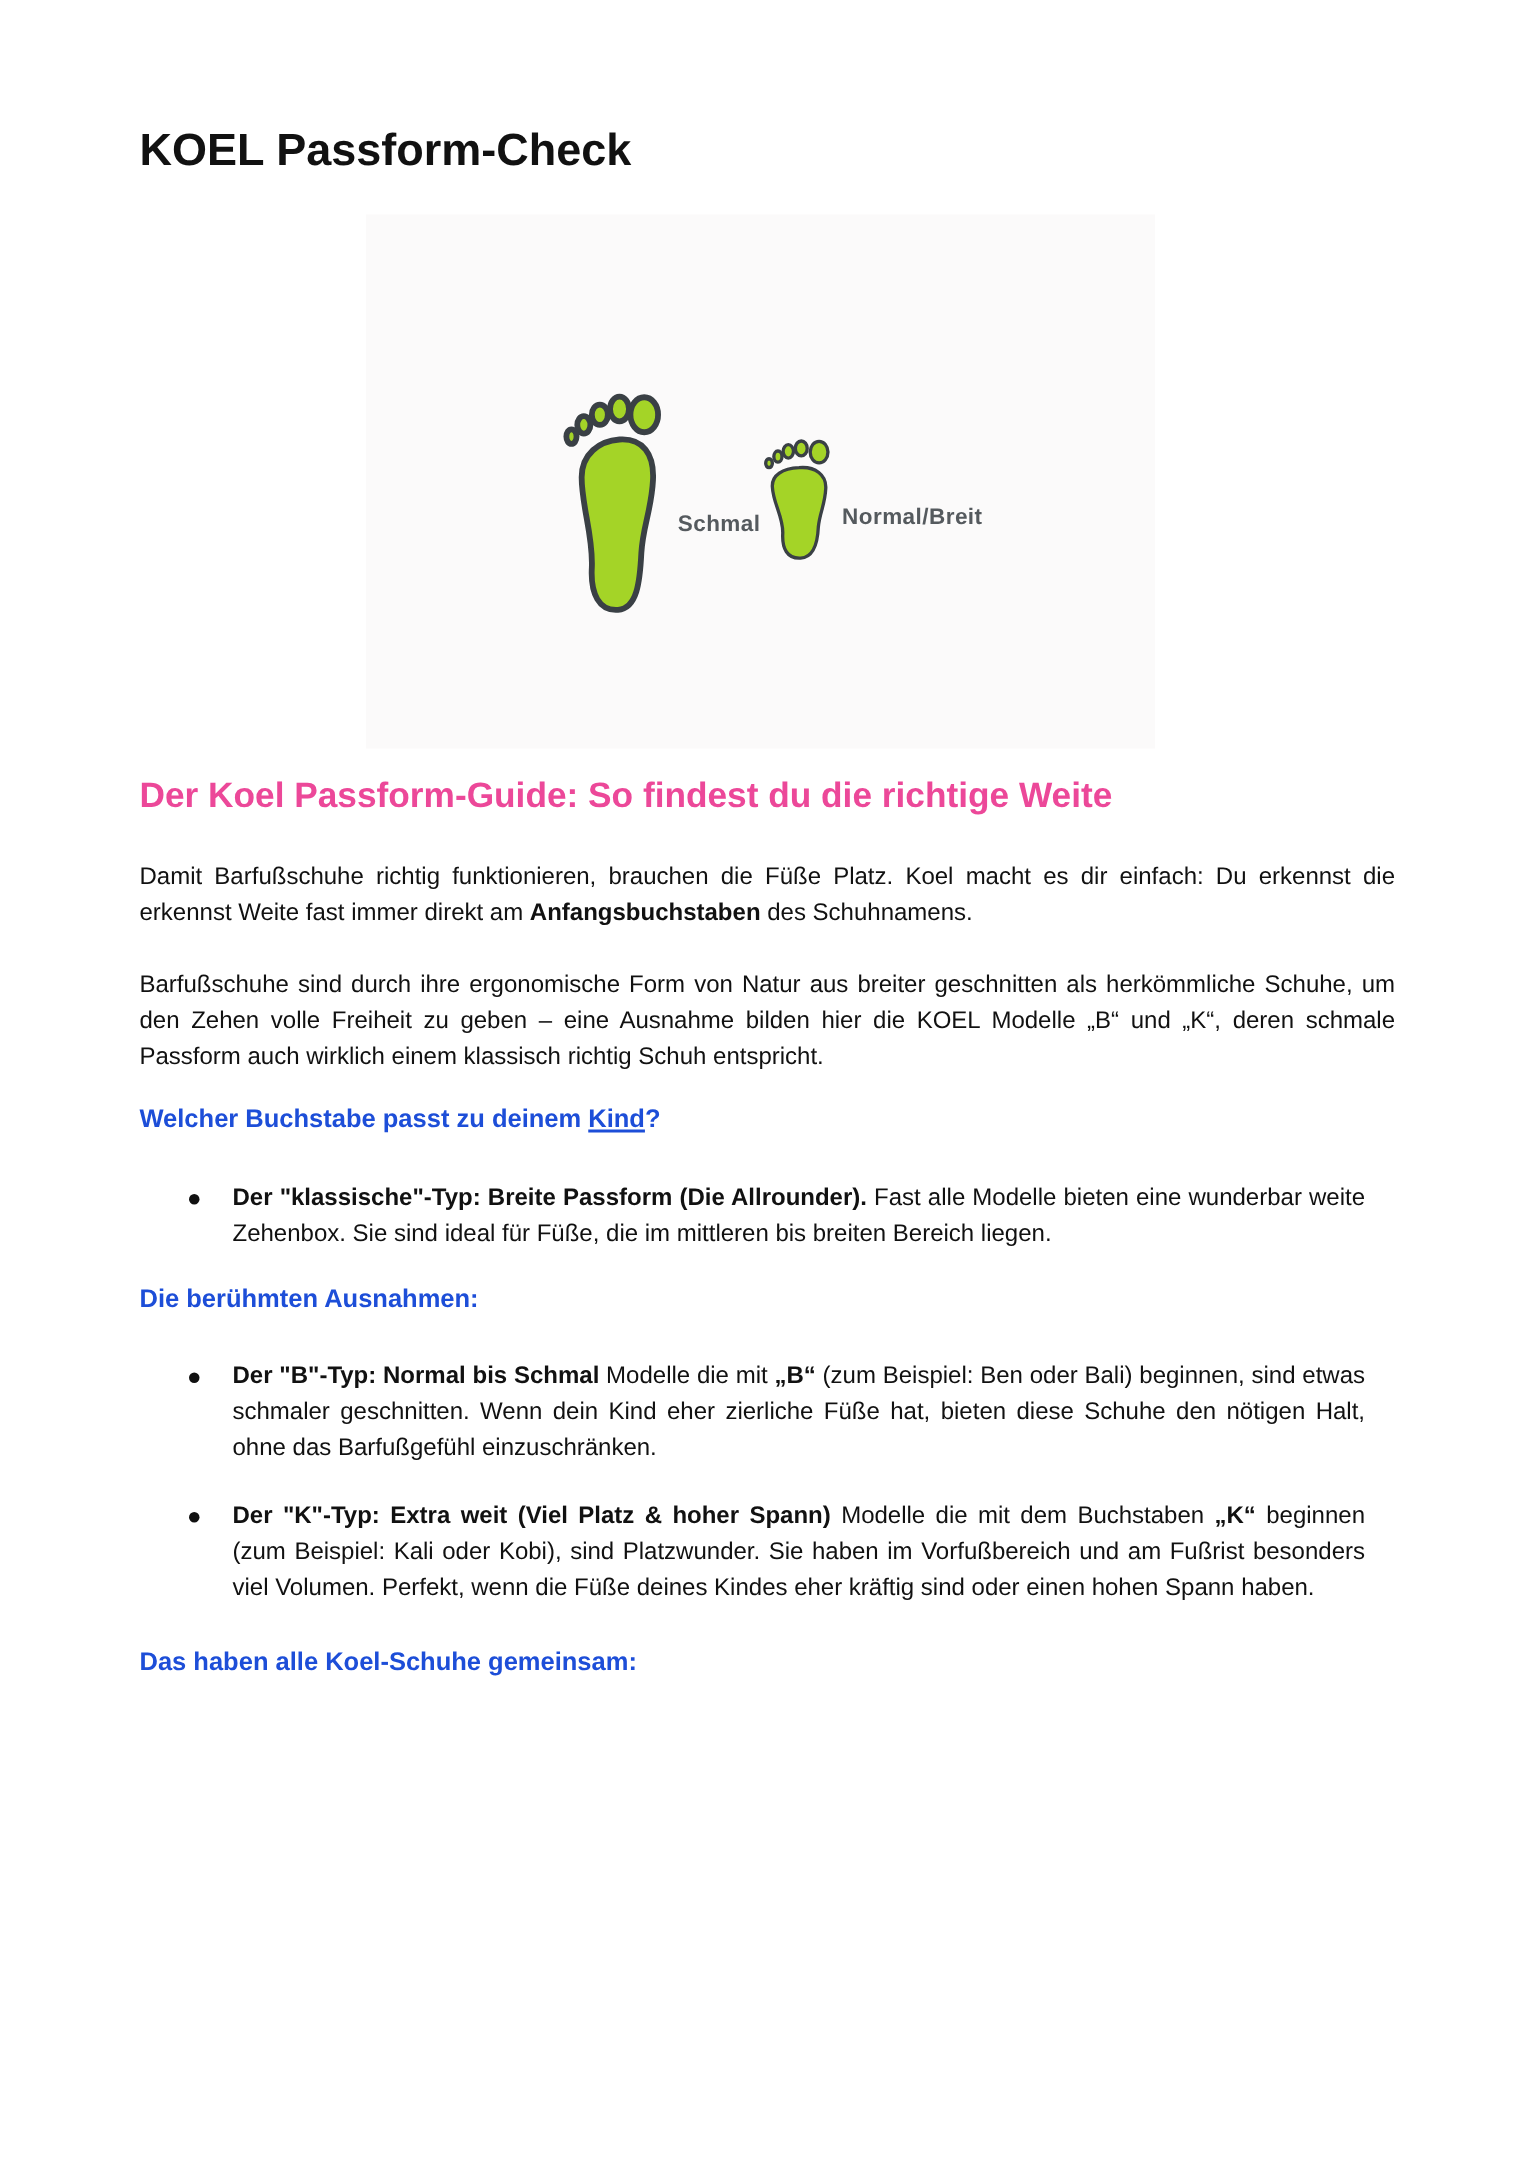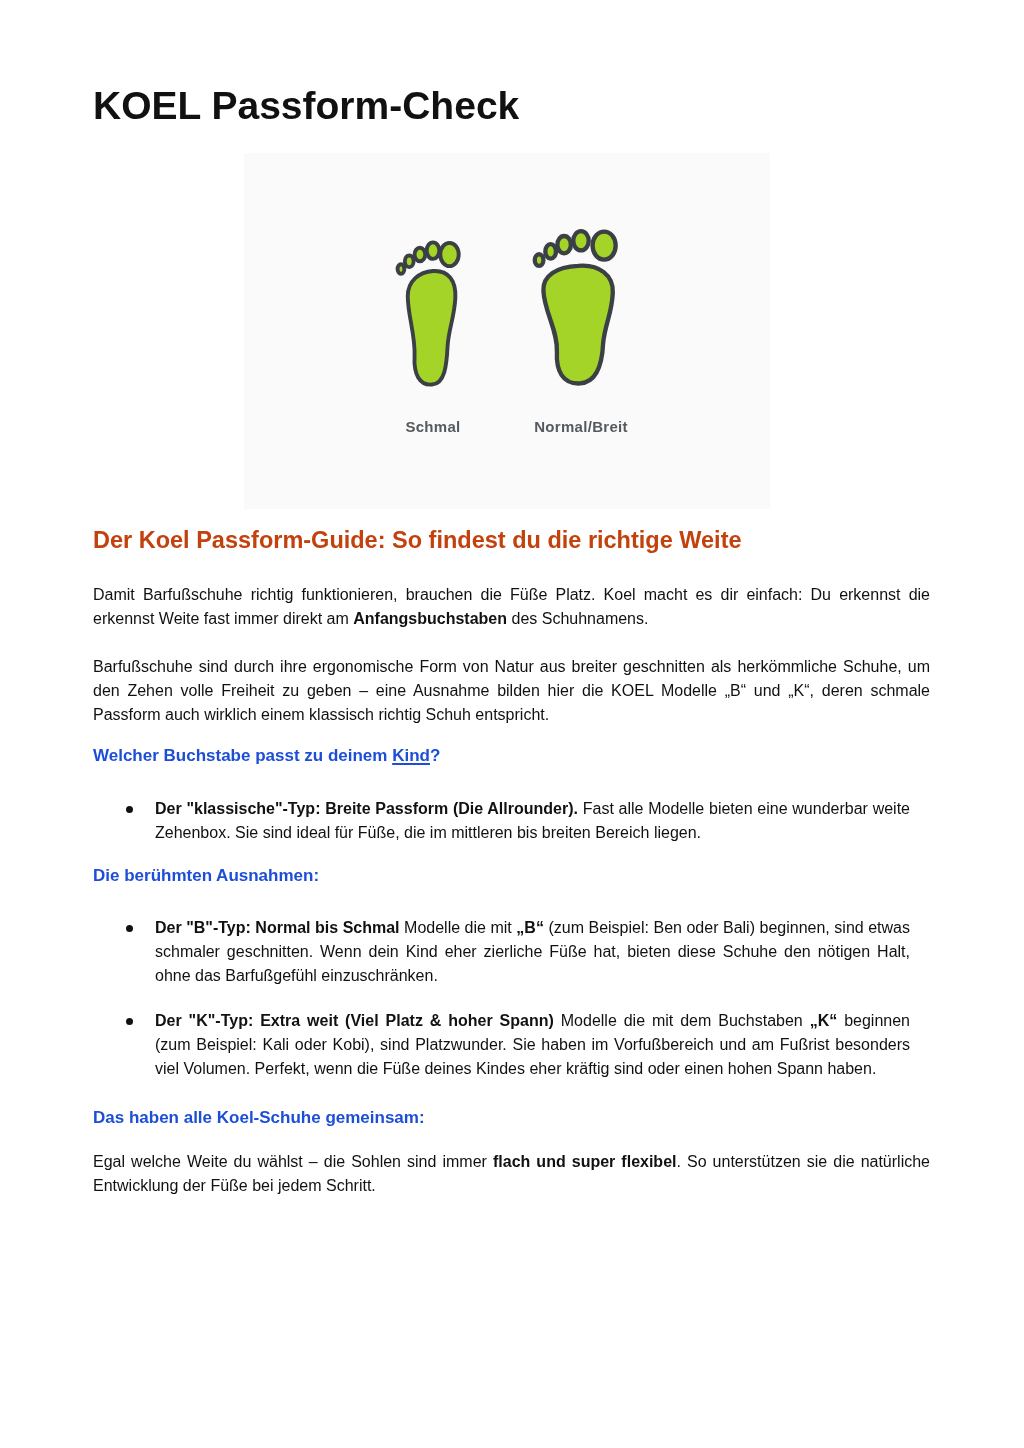--- a/index.html
+++ b/index.html
@@ -6,21 +6,21 @@
     margin: 0;
     padding: 0;
     background: #ffffff;
     color: #000000;
     font-family: "Liberation Sans", sans-serif;
   }
   body { width: 1024px; min-height: 1448px; }
   .page { padding: 84px 94px 60px 93px; box-sizing: border-box; }
 
   h1 {
-    font-size: 39px;
+    font-size: 30px;
     line-height: 1.15;
     margin: 0 0 24px 0;
     font-weight: bold;
     color: #111111;
   }
 
   
   .width-figure {
     width: 526px;
     height: 356px;
@@ -28,41 +28,41 @@
     background: #fbfafa;
     display: flex;
     justify-content: center;
     align-items: flex-end;
     box-sizing: border-box;
     padding-bottom: 74px;
   }
   .foot-col {
     width: 148px;
     display: flex;
-    flex-direction: column;
+    flex-direction: row;
     align-items: center;
     justify-content: flex-end;
   }
   .foot-col svg { display: block; }
   .foot-label {
     margin-top: 15px;
     font-size: 15px;
     font-weight: 600;
     letter-spacing: 0.3px;
     color: #555a5e;
     white-space: nowrap;
   }
 
   
   h2 {
     font-size: 23.5px;
     line-height: 27px;
     margin: 18px 0 0 0;
     font-weight: bold;
-    color: #c2410c;
+    color: #ec4899;
   }
   p {
     font-size: 16px;
     line-height: 24px;
     text-align: justify;
     margin: 0;
     color: #111111;
   }
   .p-intro     { margin-top: 29px; }
   .p-ergonomic { margin-top: 24px; }
@@ -160,15 +160,14 @@
 
   <h3 class="h3-exceptions">Die berühmten Ausnahmen:</h3>
 
   <ul class="ul-exceptions">
     <li><strong>Der "B"-Typ: Normal bis Schmal</strong><span> Modelle die mit </span><strong>„B“</strong><span> (zum Beispiel: Ben oder Bali) beginnen, sind etwas schmaler geschnitten. Wenn dein Kind eher zierliche Füße hat, bieten diese Schuhe den nötigen Halt, ohne das Barfußgefühl einzuschränken.</span></li>
     <li><strong>Der "K"-Typ: Extra weit (Viel Platz &amp; hoher Spann)</strong><span> Modelle die mit dem Buchstaben </span><strong>„K“</strong><span> beginnen (zum Beispiel: Kali oder Kobi), sind Platzwunder. Sie haben im Vorfußbereich und am Fußrist besonders viel Volumen. Perfekt, wenn die Füße deines Kindes eher kräftig sind oder einen hohen Spann haben.</span></li>
   </ul>
 
   <h3 class="h3-common">Das haben alle Koel-Schuhe gemeinsam:</h3>
 
-  <p class="p-outro"><span>Egal welche Weite du wählst – die Sohlen sind immer </span><strong>flach und super flexibel</strong><span>. So unterstützen sie die natürliche Entwicklung der Füße bei jedem Schritt.</span></p>
 
 </div>
 
 </body></html>

